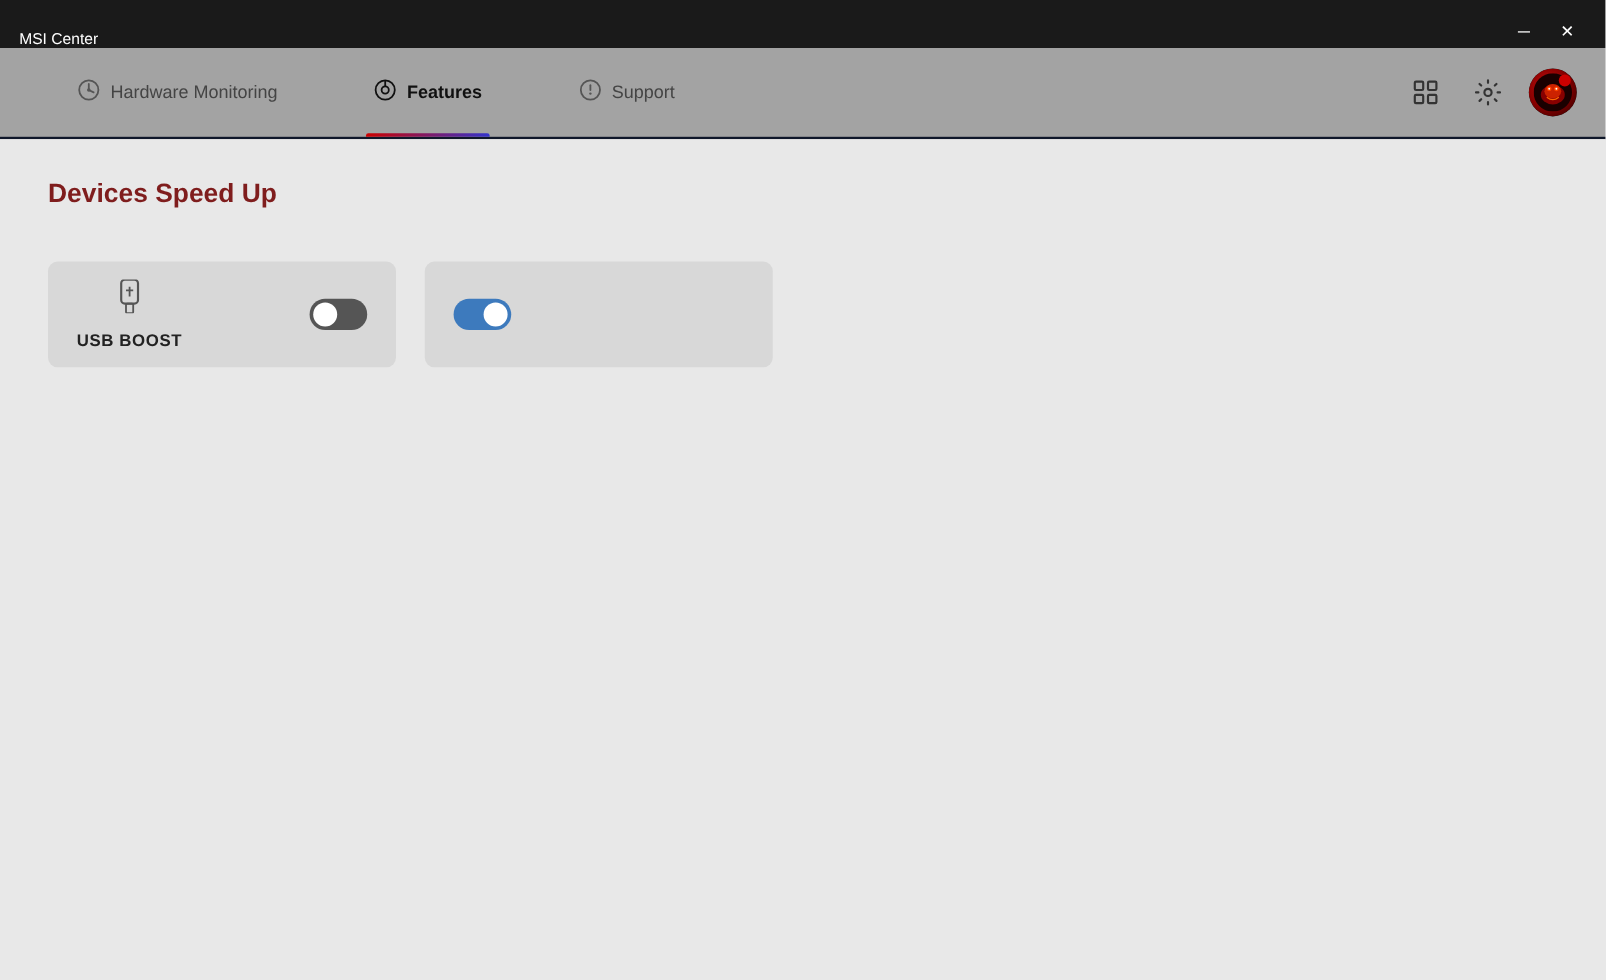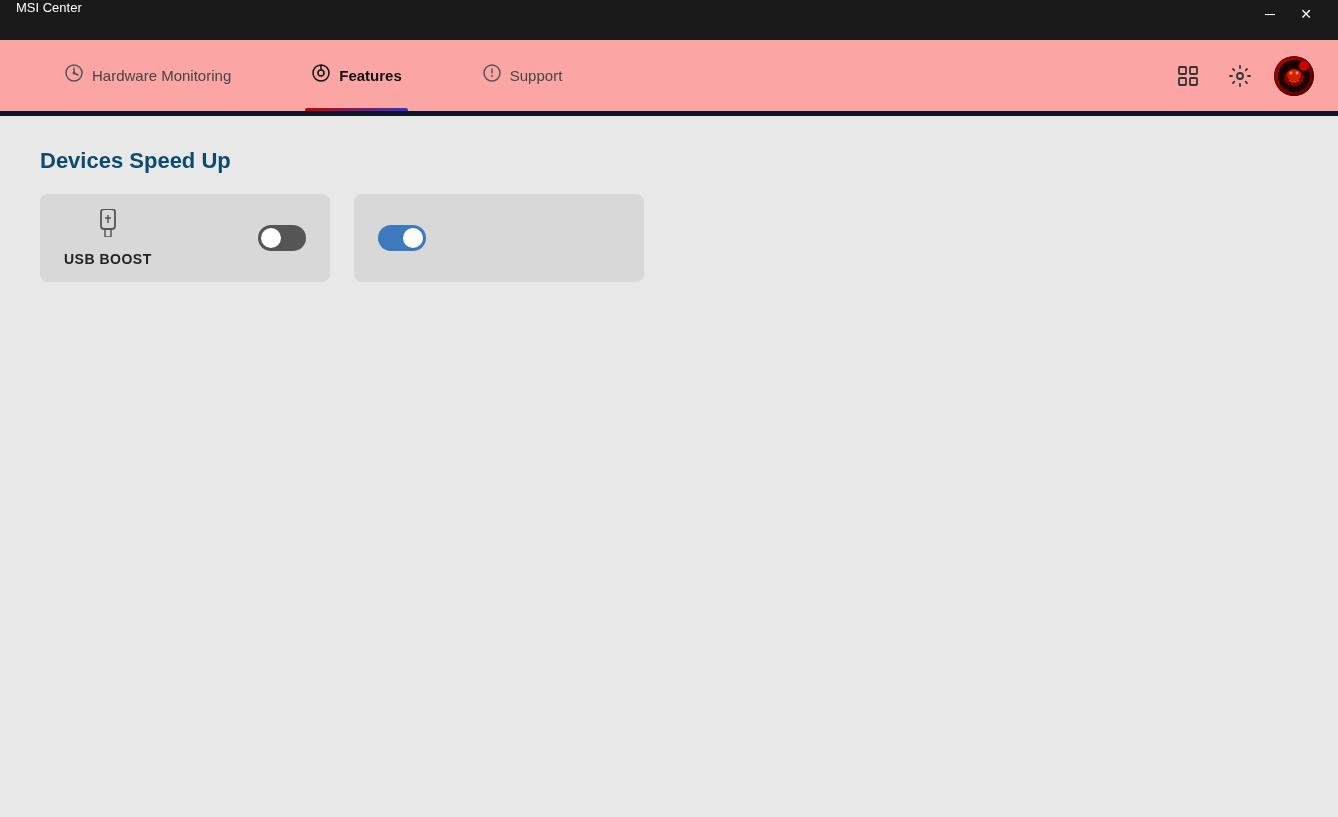--- a/index.html
+++ b/index.html
@@ -10,21 +10,21 @@
       background: #e8e8e8;
       overflow: hidden;
     }
 
     
     .title-bar {
       width: 100%;
       height: 40px;
       background: #1a1a1a;
       display: flex;
-      align-items: flex-start;
+      align-items: flex-end;
       justify-content: space-between;
       padding: 0 16px;
       user-select: none;
     }
     .title-bar-title {
       color: #ffffff;
       font-size: 13px;
       font-weight: 400;
     }
     .title-bar-controls {
@@ -41,26 +41,26 @@
       font-size: 14px;
       display: flex;
       align-items: center;
       justify-content: center;
     }
 
     
     .nav-bar {
       width: 100%;
       height: 76px;
-      background: #fca5a5;
+      background: #a3a3a3;
       display: flex;
       align-items: center;
       justify-content: space-between;
       padding: 0 24px;
-      border-bottom: 5px solid #0f172a;
+      border-bottom: 2px solid #0f172a;
     }
     .nav-tabs {
       display: flex;
       align-items: center;
       gap: 0;
       height: 100%;
     }
     .nav-tab {
       display: flex;
       align-items: center;
@@ -137,22 +137,22 @@
     
     .main-content {
       padding: 32px 40px;
       background: #e8e8e8;
       height: calc(817px - 40px - 76px);
     }
 
     .section-title {
       font-size: 22px;
       font-weight: 700;
-      color: #0c4a6e;
-      margin-bottom: 20px;
+      color: #7f1d1d;
+      margin-bottom: 44px;
     }
 
     .cards-row {
       display: flex;
       gap: 24px;
     }
 
     .boost-card {
       width: 290px;
       height: 88px;

